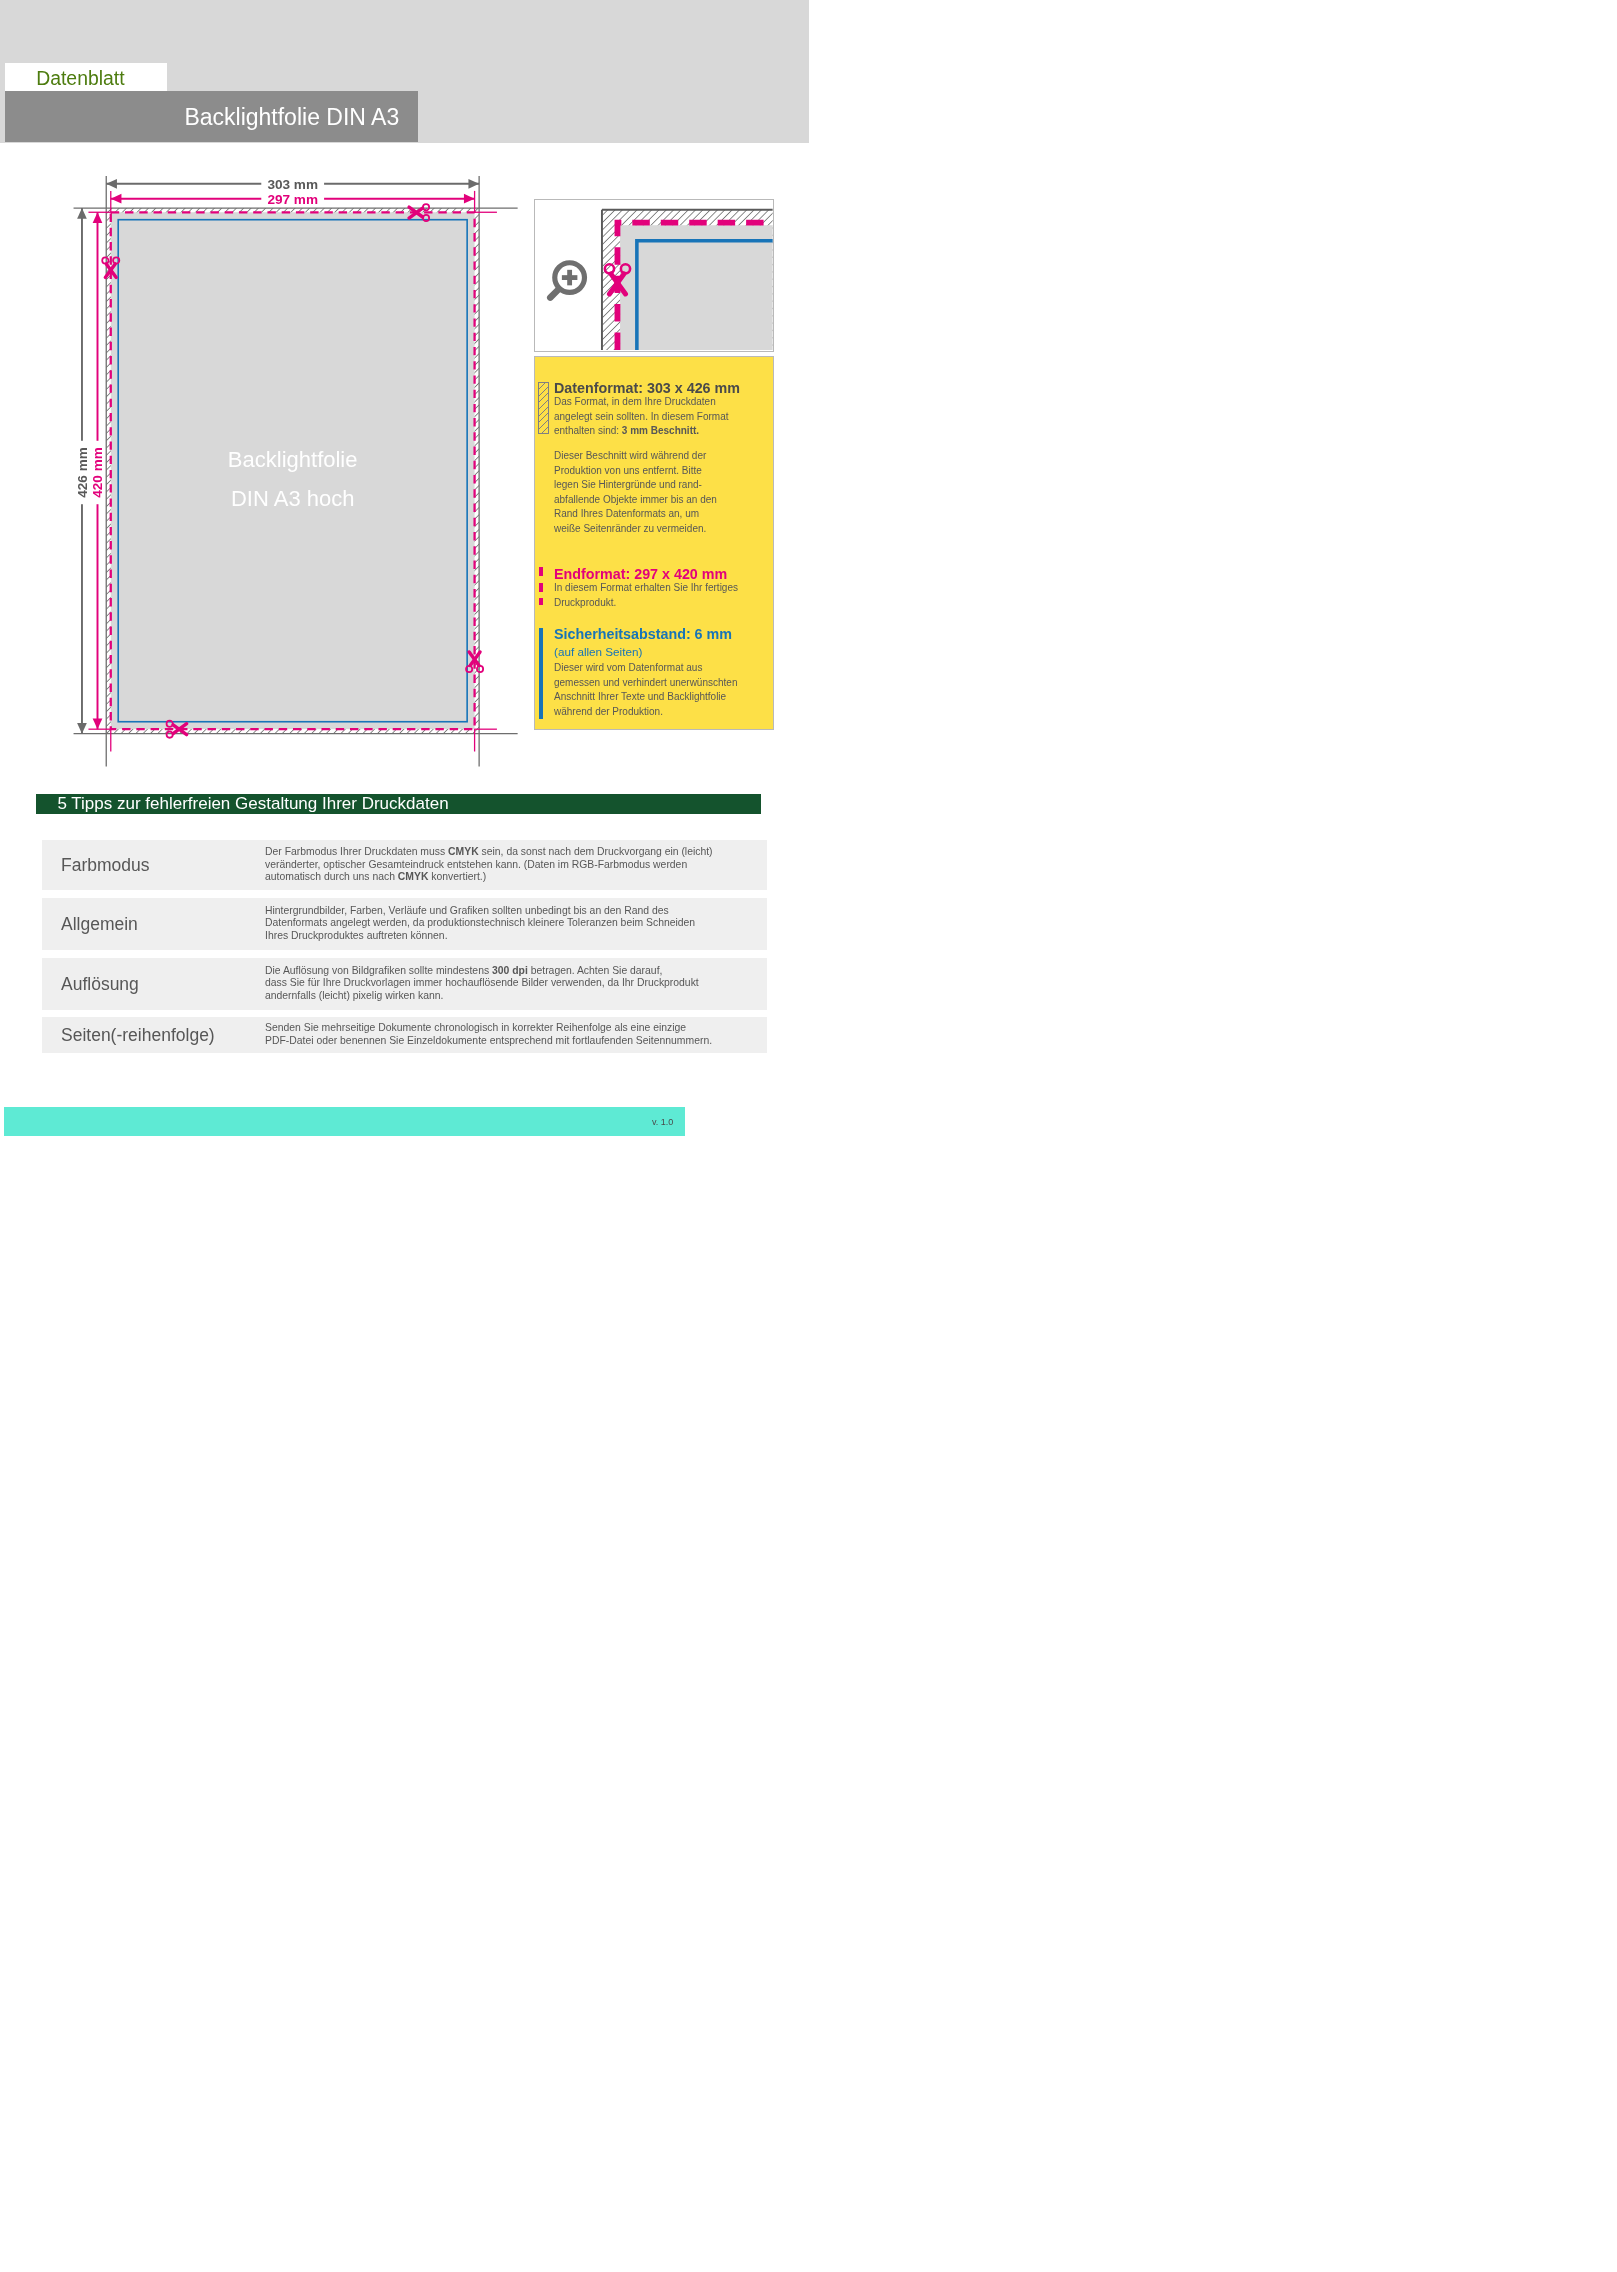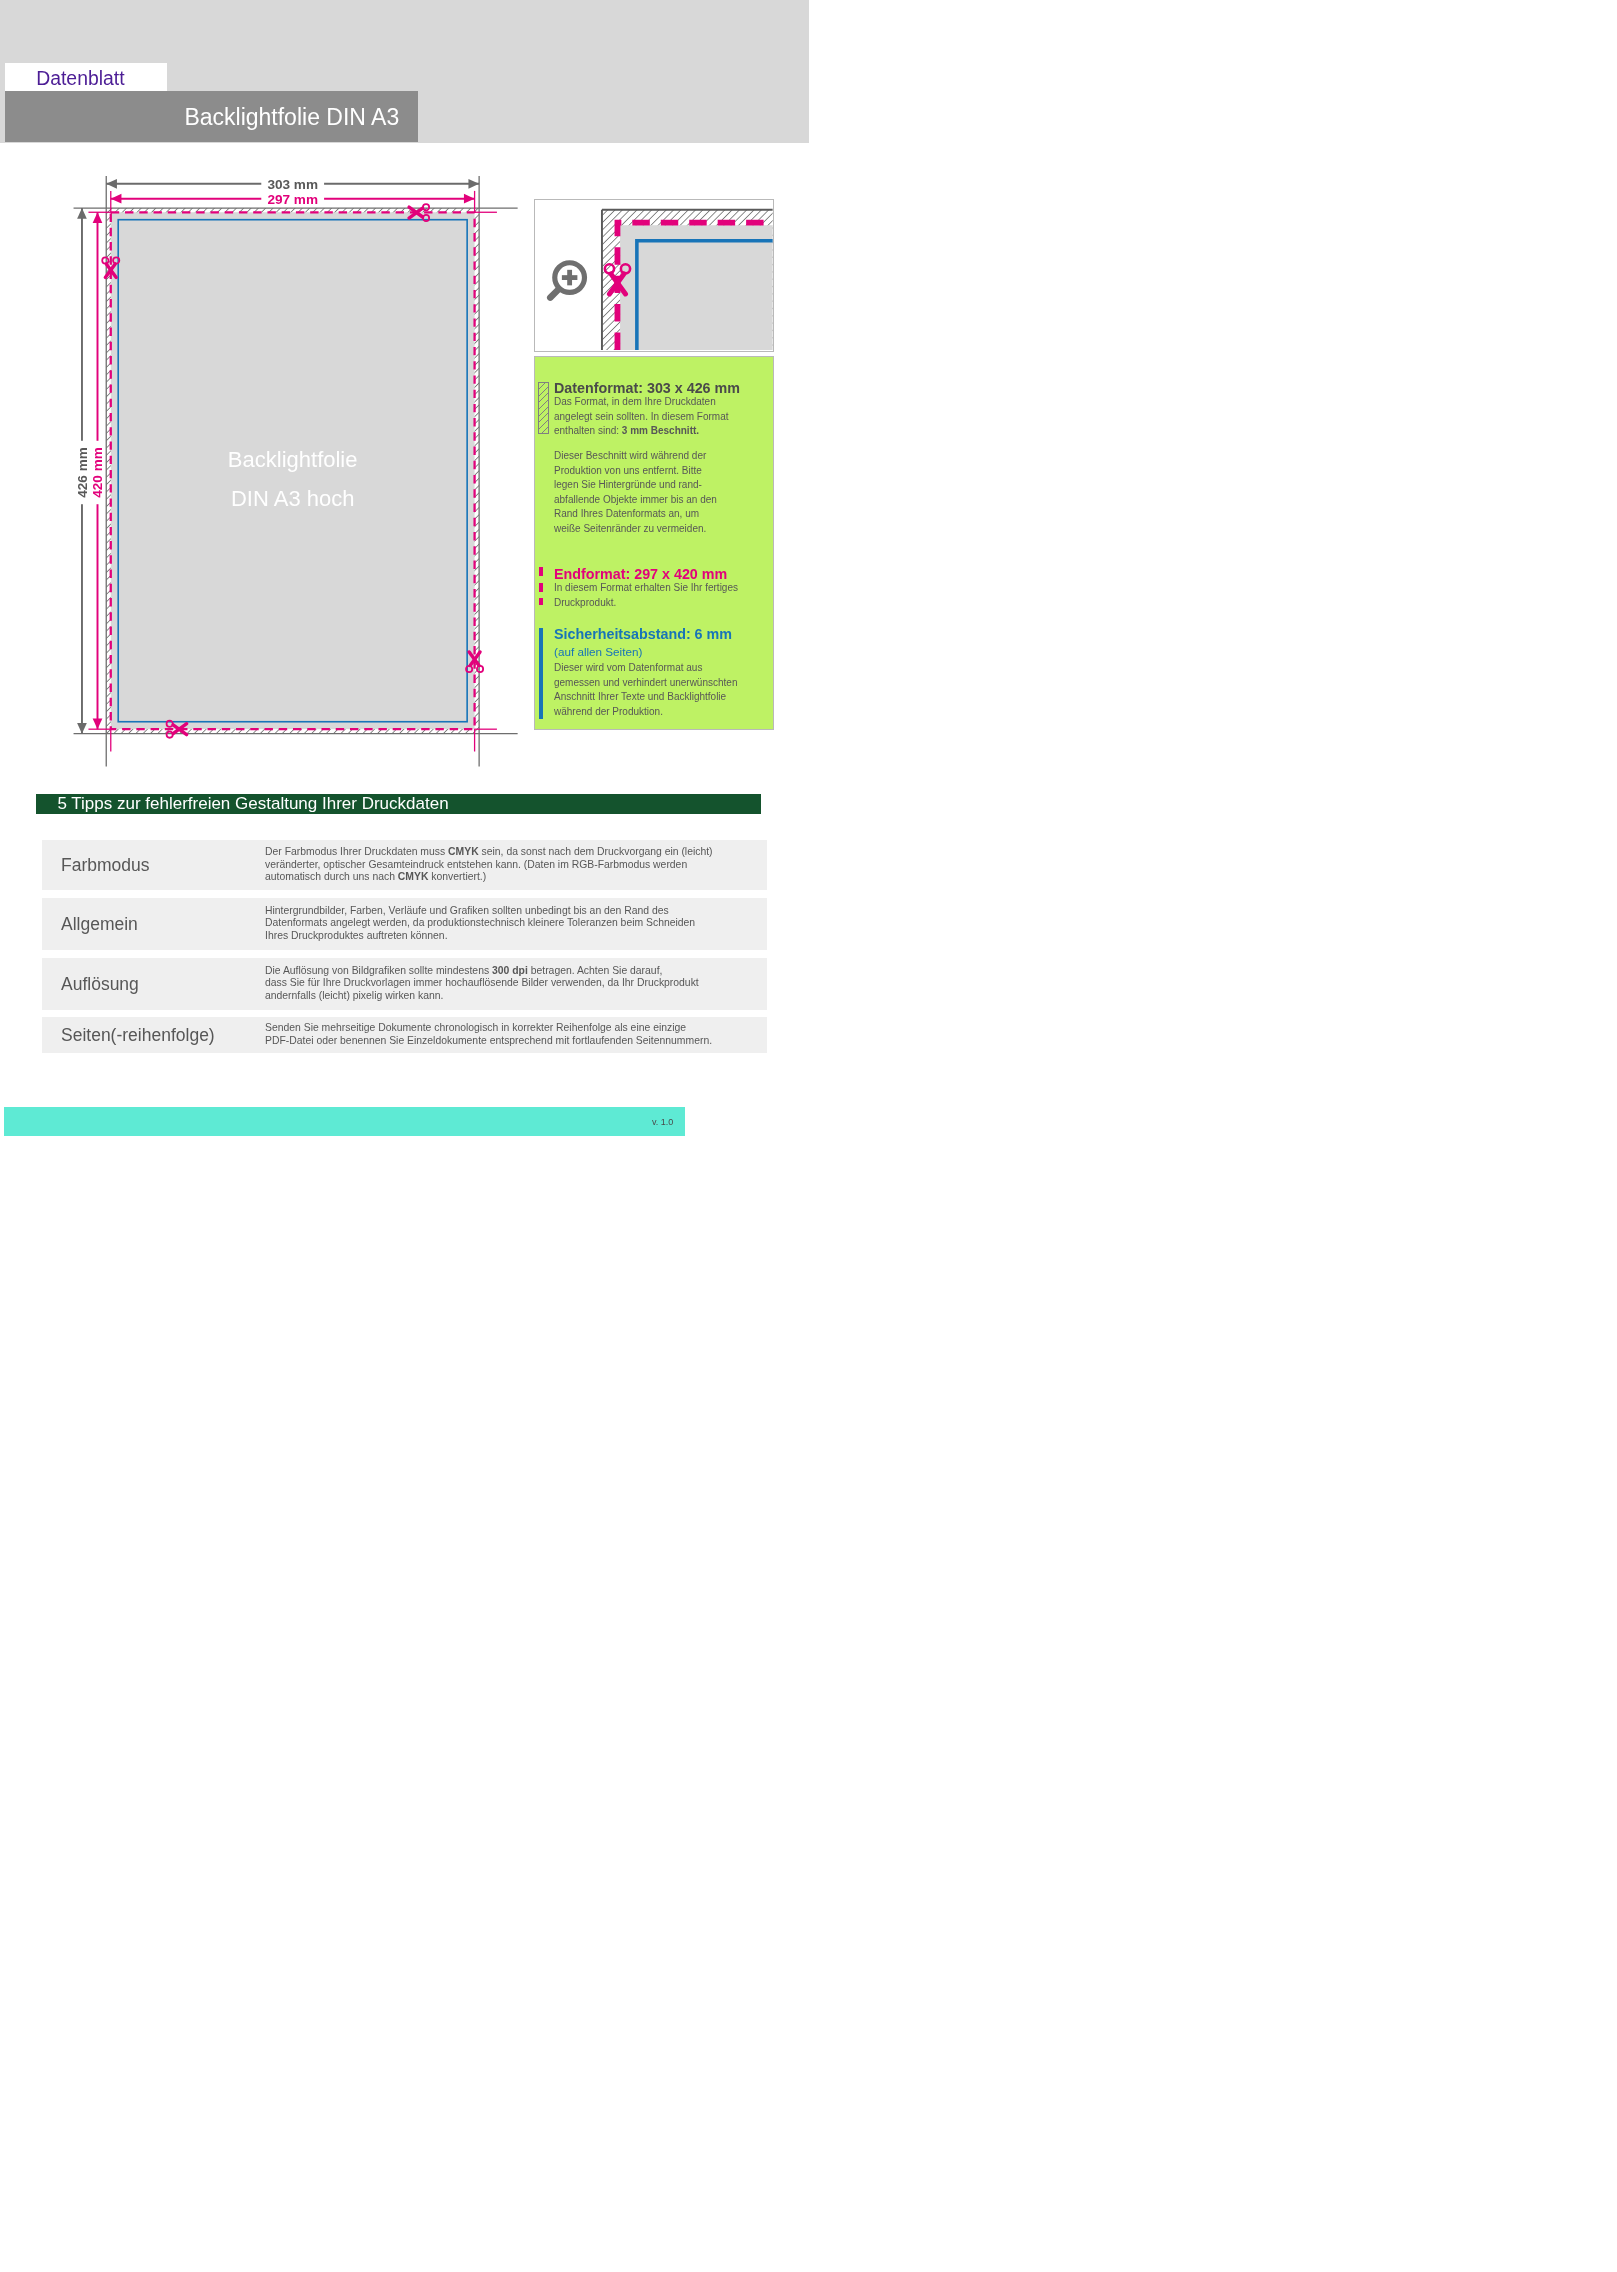--- a/index.html
+++ b/index.html
@@ -3,35 +3,35 @@
 <meta charset="utf-8">
 <style>
   html,body{margin:0;padding:0;background:#ffffff;}
   #page{position:relative;width:809px;height:1136px;background:#ffffff;overflow:hidden;
         font-family:"Liberation Sans", sans-serif;color:#575757;}
 
   
   .top-band{position:absolute;left:0;top:0;width:809px;height:143px;background:#d8d8d8;}
   .datenblatt-box{position:absolute;left:5.2px;top:63px;width:162px;height:29px;background:#ffffff;}
   .datenblatt-box span{position:absolute;left:31px;top:50%;transform:translateY(-50%);
-        font-size:19.4px;color:#4c1d95;white-space:nowrap;}
+        font-size:19.4px;color:#4d7c0f;white-space:nowrap;}
   .title-bar{position:absolute;left:5.2px;top:91px;width:413px;height:51px;background:#8c8c8c;}
   .title-bar span{position:absolute;right:19px;top:50%;transform:translateY(-50%);
         font-size:23px;color:#ffffff;white-space:nowrap;}
 
   
   #diagram{position:absolute;left:36px;top:165px;width:492px;height:615px;}
   #diagram text{font-family:"Liberation Sans", sans-serif;}
   .dimlabel{font-size:21px;font-weight:bold;}
   .centerlabel{font-size:34px;fill:#ffffff;}
 
   
   .detail-box{position:absolute;left:534px;top:199px;width:240px;height:153px;background:#ffffff;
         border:1.3px solid #b9b9b9;box-sizing:border-box;}
-  .info-box{position:absolute;left:534px;top:356px;width:240px;height:374px;background:#bef264;
+  .info-box{position:absolute;left:534px;top:356px;width:240px;height:374px;background:#fde047;
         border:1.3px solid #b9b9b9;box-sizing:border-box;}
   .info-title{position:absolute;left:19px;white-space:nowrap;font-size:14.3px;font-weight:bold;color:#4a4a4a;}
   .info-title.pink{color:#e2017b;}
   .info-title.blue{color:#1874b8;}
   .info-sub{position:absolute;left:19px;white-space:nowrap;font-size:11.7px;color:#1874b8;}
   .info-lines{position:absolute;left:19px;font-size:10px;color:#575757;}
   .info-lines .tl{line-height:14.6px;white-space:nowrap;}
   .icon-hatch{position:absolute;left:3.2px;top:24.6px;width:10.4px;height:52px;border:0.6px solid #808080;
         background:repeating-linear-gradient(135deg,transparent 0 3.9px,#808080 3.9px 4.7px);box-sizing:border-box;}
   .icon-dashbar{position:absolute;left:3.9px;top:210px;width:4.5px;height:38px;

